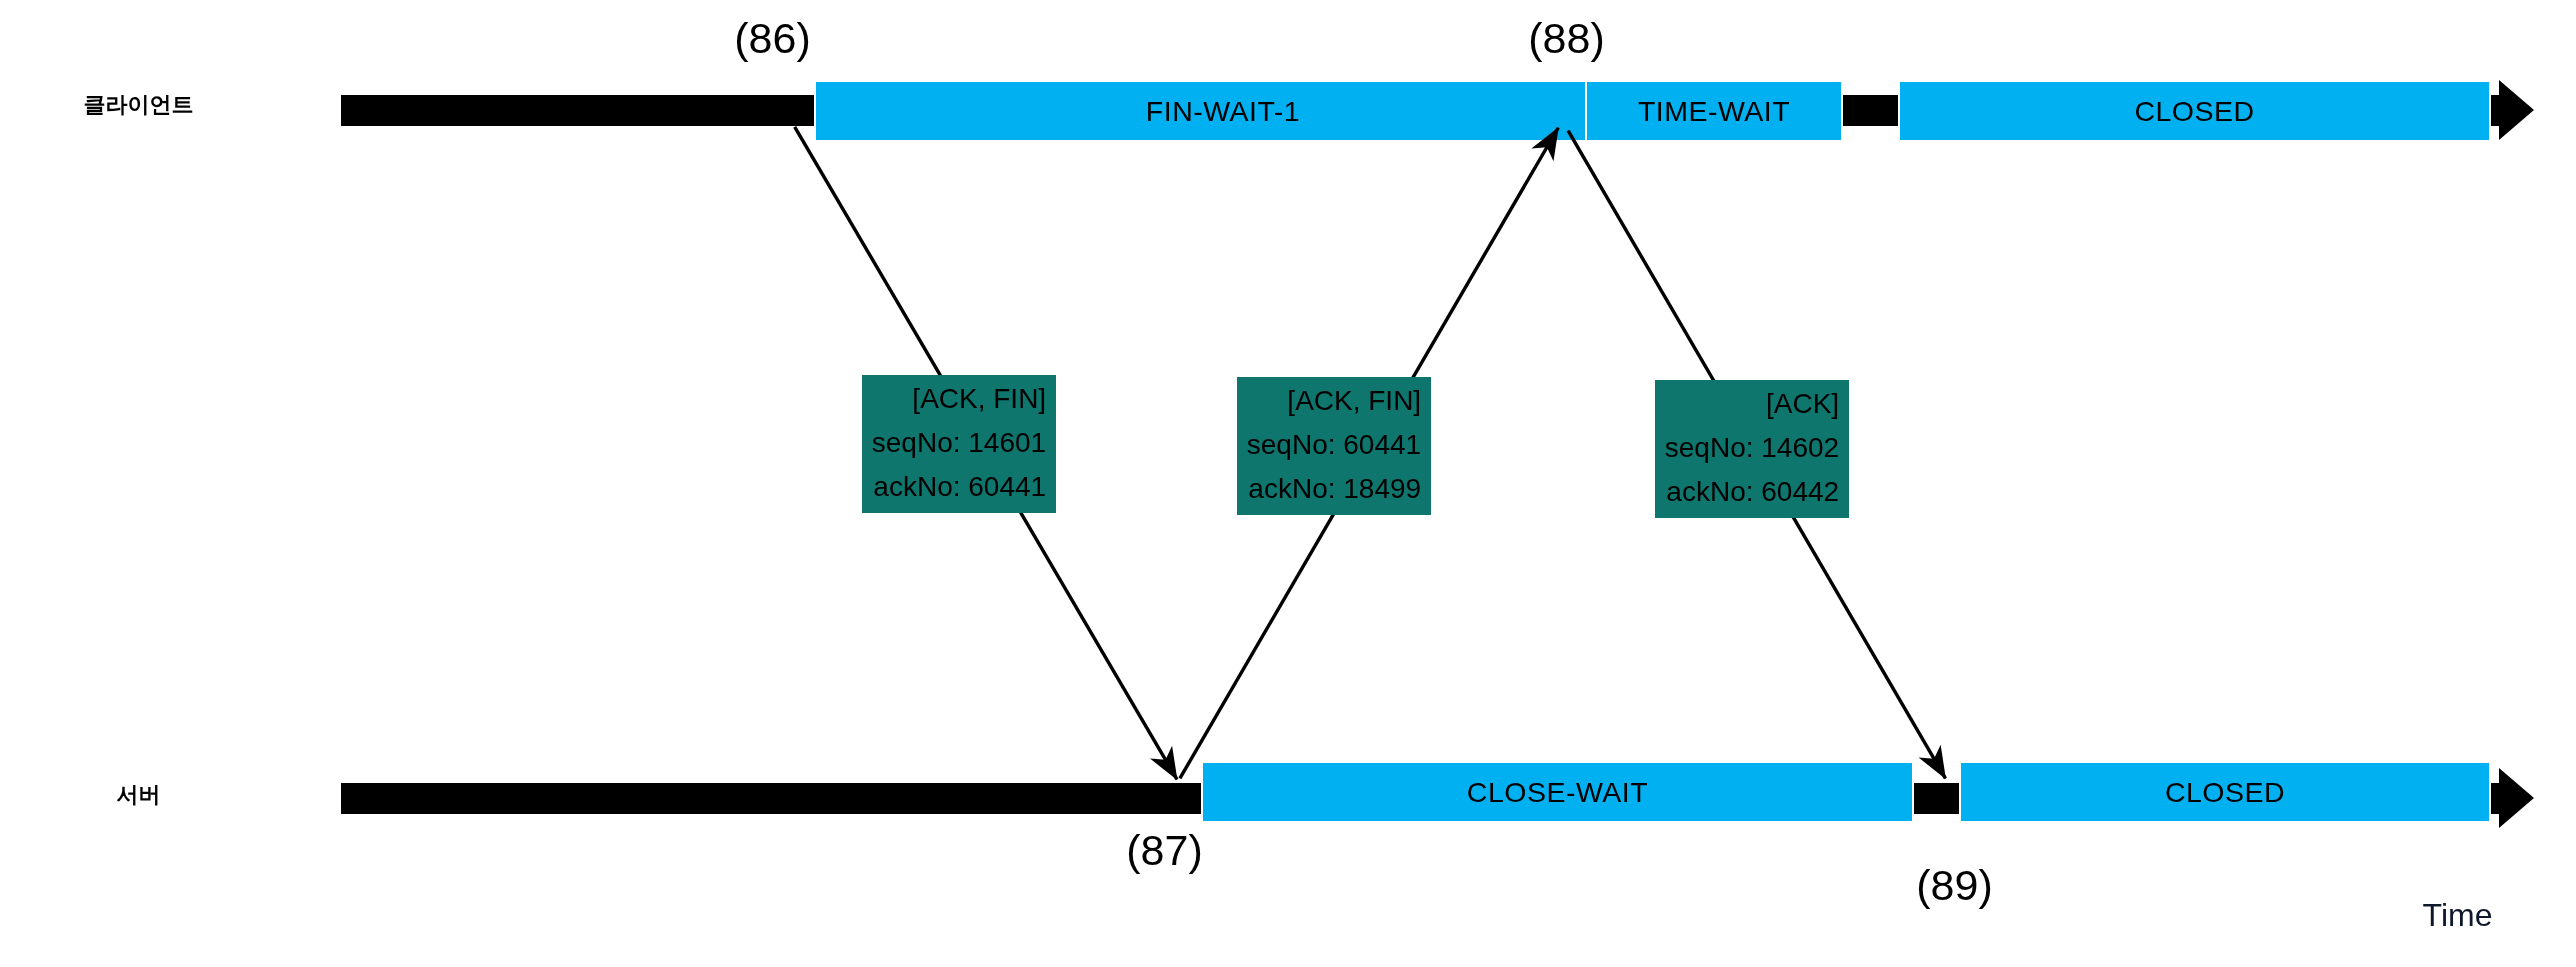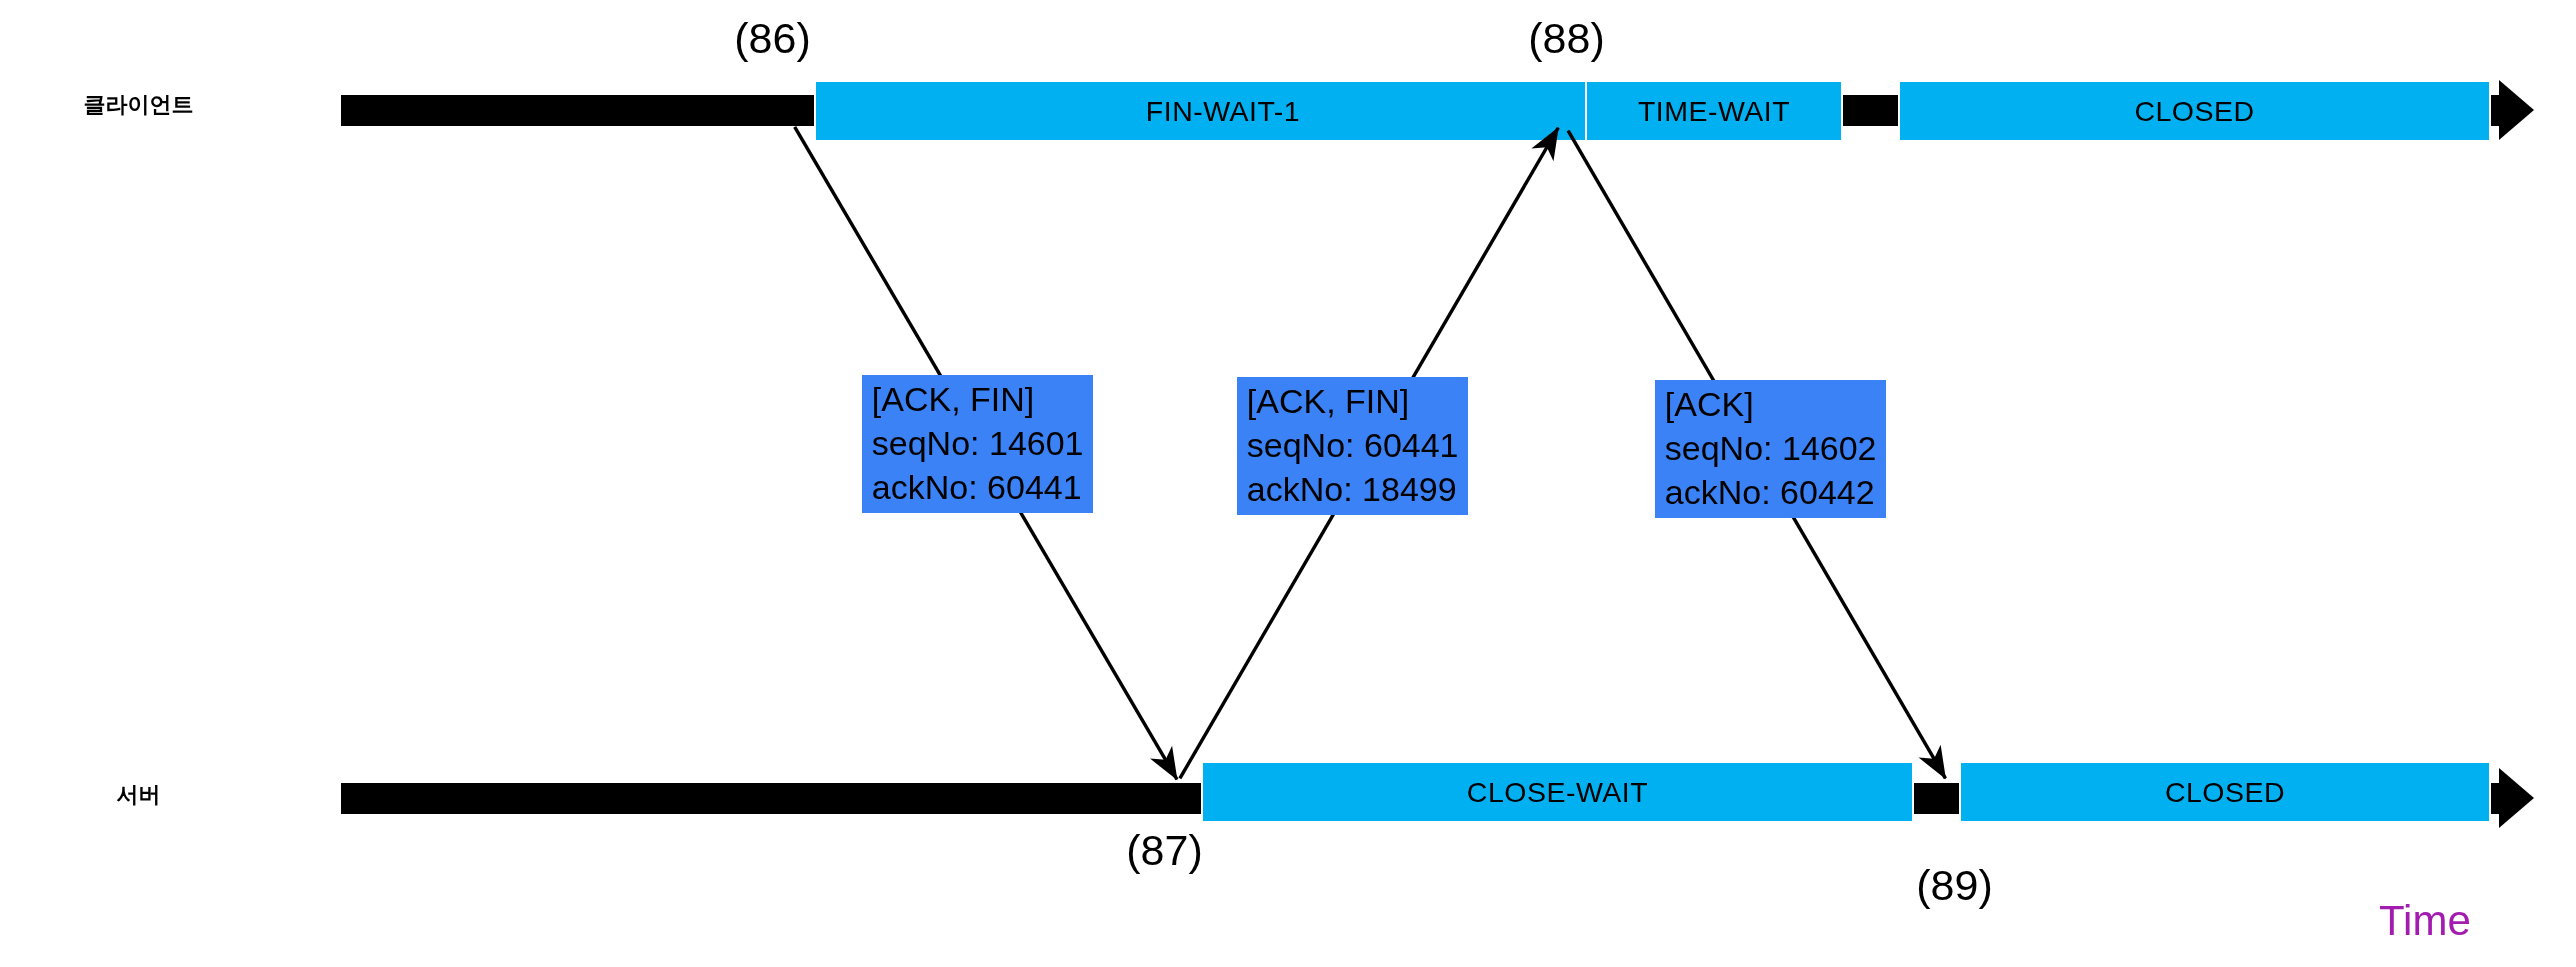--- a/index.html
+++ b/index.html
@@ -40,30 +40,31 @@
     letter-spacing:0.5px;
     white-space:nowrap;
   }
   .event-label{
     position:absolute;
     width:157px;text-align:center;
     font-size:43px;color:#000;
   }
   .msg-annotation{
     position:absolute;
-    background:#3b82f6;
-    font-size:34px;line-height:44px;color:#000;
+    background:#0f766e;
+    font-size:28px;line-height:44px;color:#000;
     padding:2px 9.8px 3.9px 9.8px;
     white-space:nowrap;
+    text-align:right;
   }
   .time-label{
     position:absolute;
     left:2379px;top:897px;width:157px;
-    text-align:left;
-    font-size:42px;color:#a21caf;
+    text-align:center;
+    font-size:32px;color:#0f172a;
   }
   #arrows{
     position:absolute;left:0;top:0;
     pointer-events:none;
   }
   
   #client-label{left:30.5px;top:90px;}
   #client-bar{top:95px;}
   #client-arrowhead{top:80px;}
   #state-fin-wait-1{left:814px;top:82px;width:818px;}

